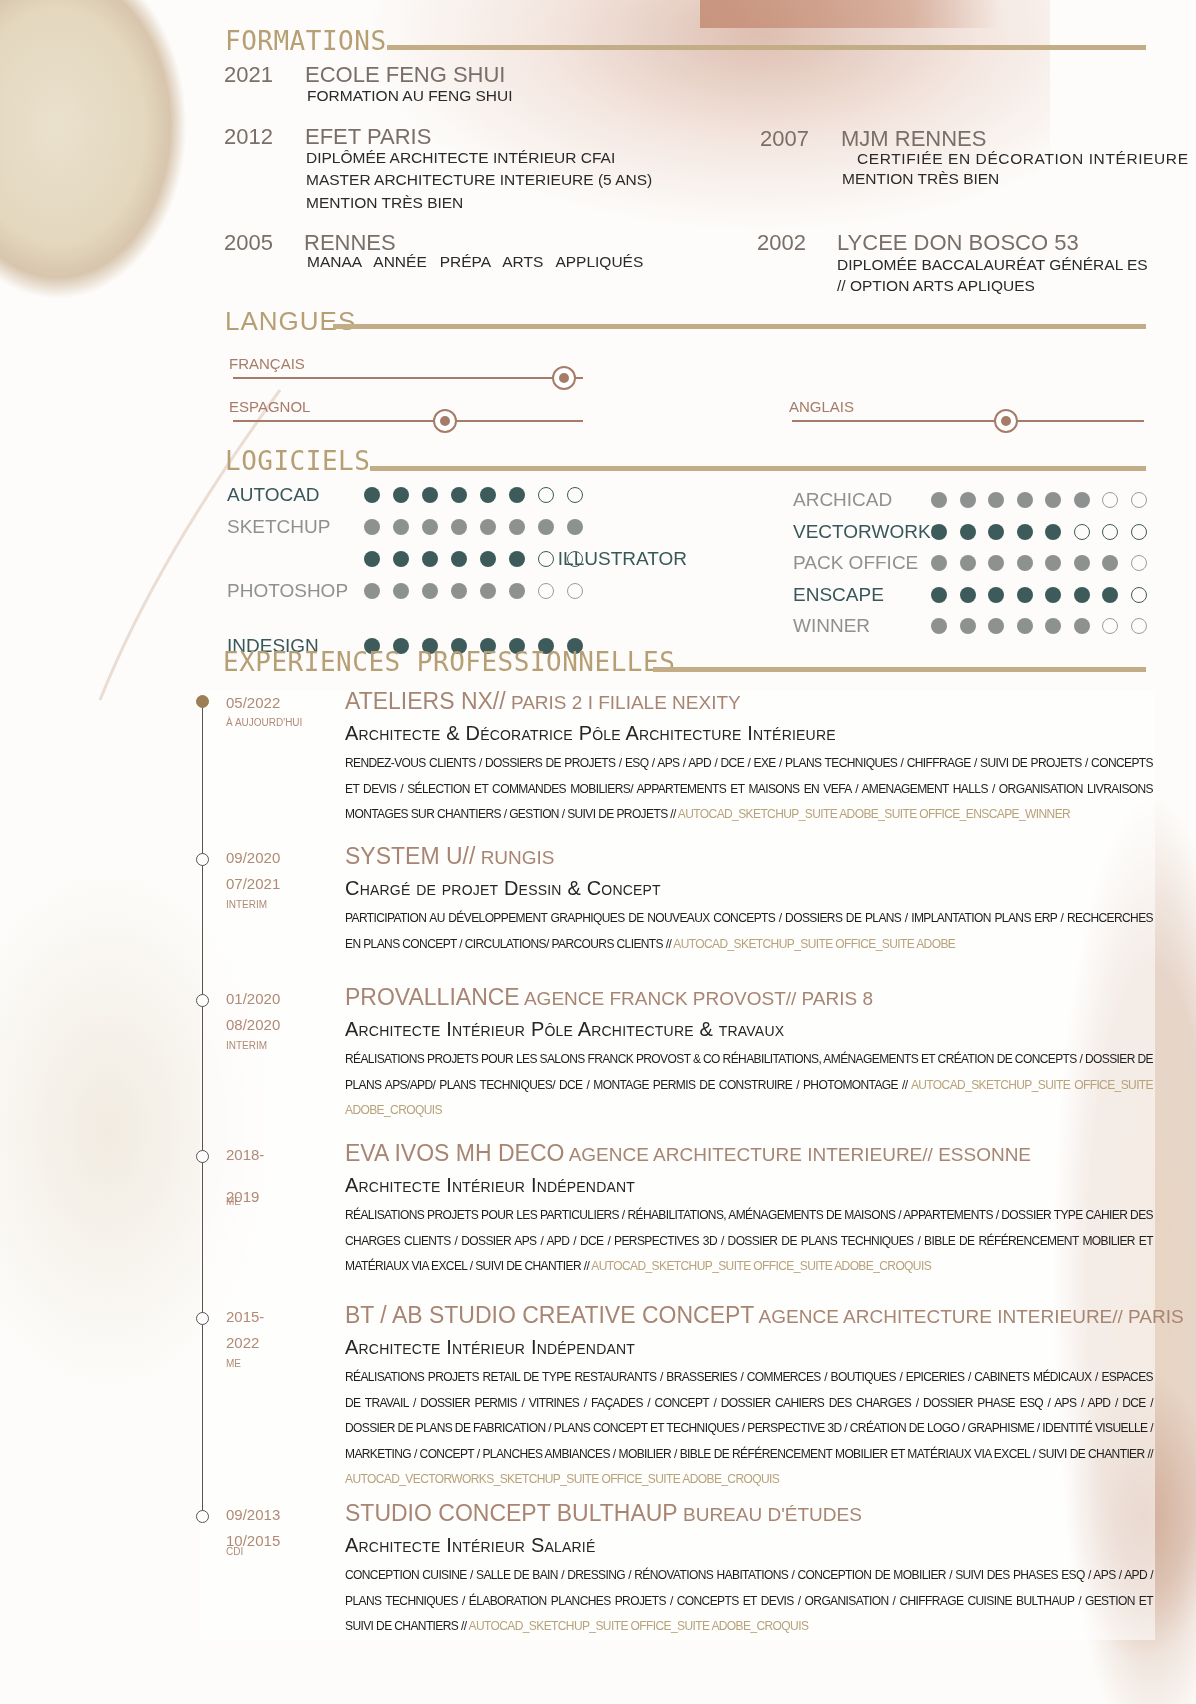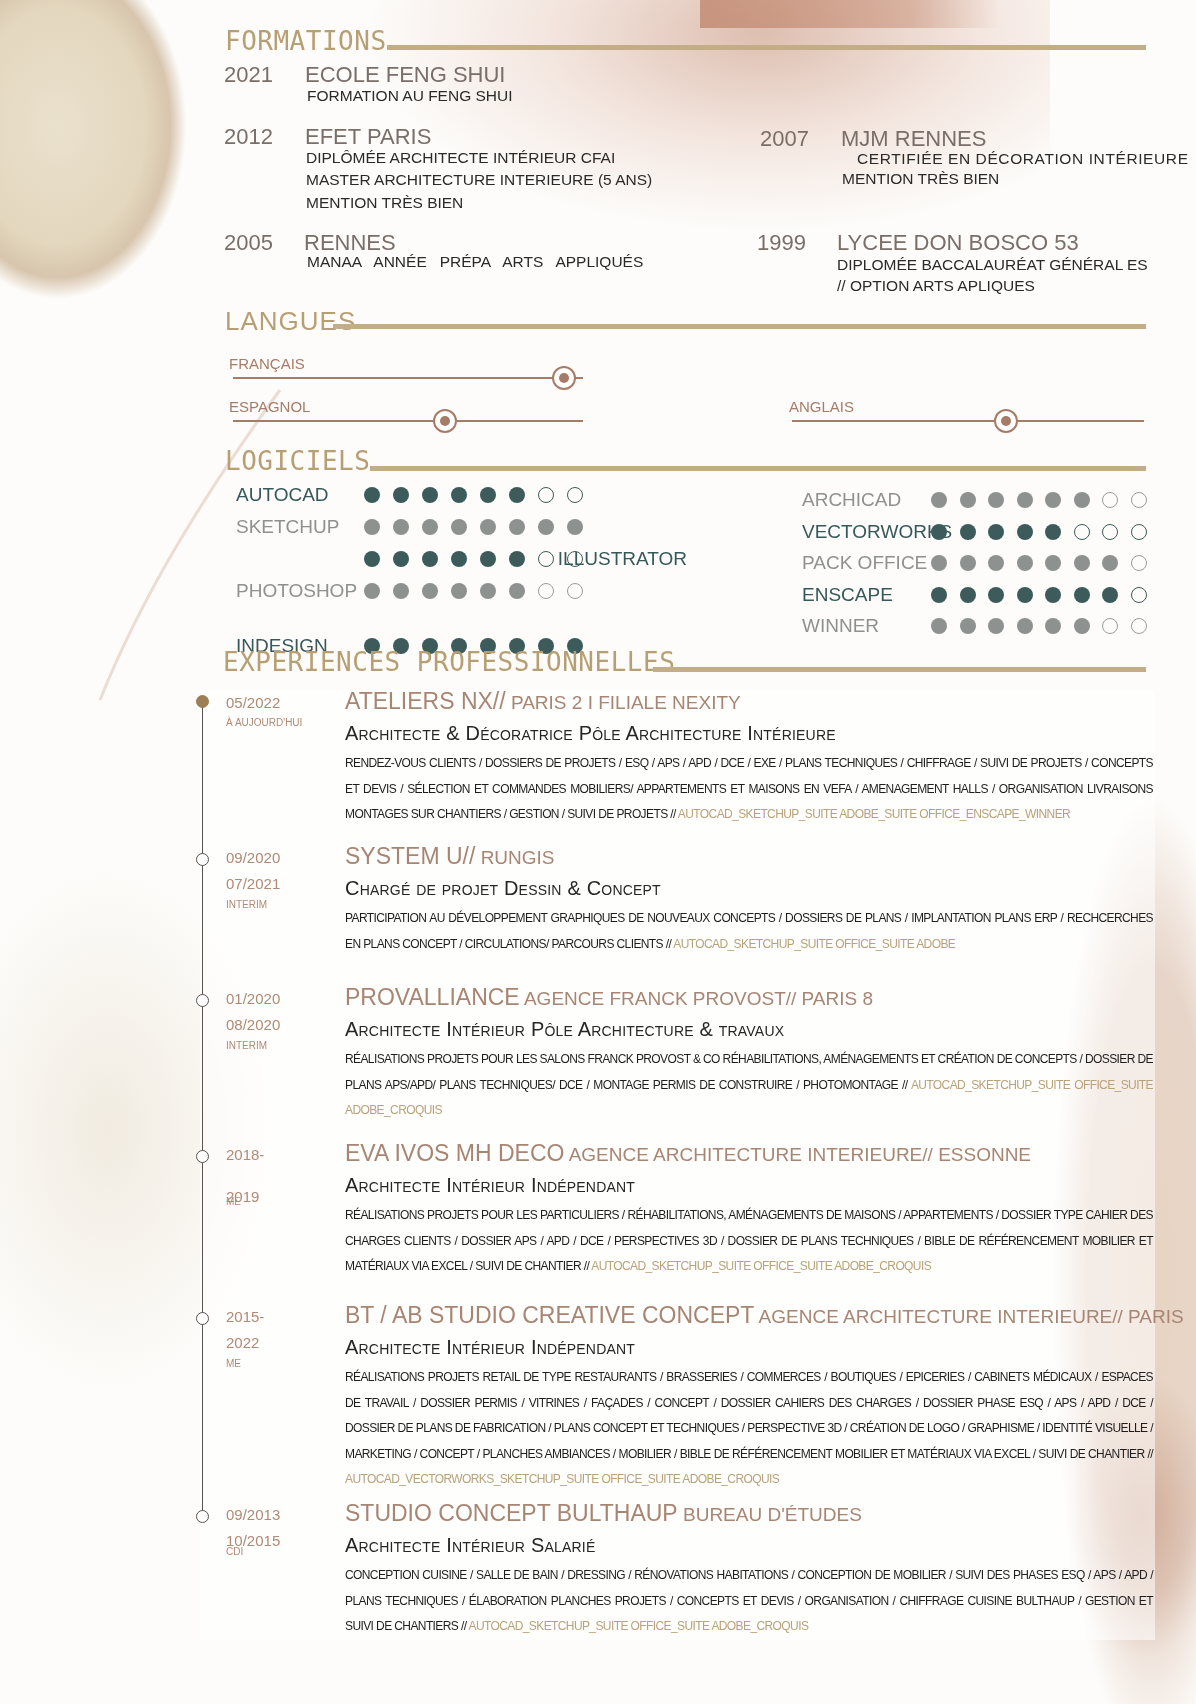--- a/index.html
+++ b/index.html
@@ -35,21 +35,21 @@
   .f-year { position: absolute; font-size: 22px; color: #7a6e69; }
   .f-school { position: absolute; font-size: 22px; color: #7a6e69; }
   .f-detail { position: absolute; font-size: 15.5px; color: #2a2a2a; line-height: 22px; white-space: nowrap; }
 
   .lang-label { position: absolute; font-size: 15px; color: #a67c68; }
   .lang-track { position: absolute; height: 2px; background: #a67c68; }
   .lang-marker { position: absolute; width: 24px; height: 24px; border: 2px solid #a67c68; border-radius: 50%; background: #fff; }
   .lang-marker::after { content: ""; position: absolute; left: 5px; top: 5px; width: 10px; height: 10px; border-radius: 50%; background: #a67c68; }
 
   .sw-row { position: absolute; display: flex; align-items: center; height: 28px; }
-  .sw-name { font-size: 19px; white-space: nowrap; margin-left: 9px; }
+  .sw-name { font-size: 19px; white-space: nowrap; }
   .sw-name.dark { color: #37585a; }
   .sw-name.grey { color: #8e9190; }
   .dots { position: absolute; display: flex; gap: 13px; }
   .dot { width: 16px; height: 16px; border-radius: 50%; }
   .dot.dark { background: #3c5b5a; }
   .dot.grey { background: #8d918f; }
   .dot.empty-dark { border: 1.5px solid #3c5b5a; background: transparent; }
   .dot.empty-grey { border: 1.5px solid #9a9d9c; background: transparent; }
 
   .timeline-line { position: absolute; left: 202px; top: 703px; width: 1px; height: 815px; background: #5a5350; }
@@ -105,21 +105,21 @@
     <div class="f-detail" style="left:842px;top:168px;">MENTION TRÈS BIEN</div>
   </div>
 
   <div>
     <div class="f-year" style="left:224px;top:230px;">2005</div>
     <div class="f-school" style="left:304px;top:230px;">RENNES</div>
     <div class="f-detail" style="left:307px;top:251px;white-space:pre;">MANAA   ANNÉE   PRÉPA   ARTS   APPLIQUÉS</div>
   </div>
 
   <div>
-    <div class="f-year" style="left:757px;top:230px;">1999</div>
+    <div class="f-year" style="left:757px;top:230px;">2002</div>
     <div class="f-school" style="left:837px;top:230px;">LYCEE DON BOSCO 53</div>
     <div class="f-detail" style="left:837px;top:254px;">DIPLOMÉE BACCALAURÉAT GÉNÉRAL ES</div>
     <div class="f-detail" style="left:837px;top:275px;">// OPTION ARTS APLIQUES</div>
   </div>
 </section>
 
 <section>
   <div class="section-title" style="left:225px;top:308px;font-family:'Liberation Sans',sans-serif;letter-spacing:1px;">LANGUES</div>
   <div class="section-line" style="left:333px;top:324px;width:813px;"></div>
 

